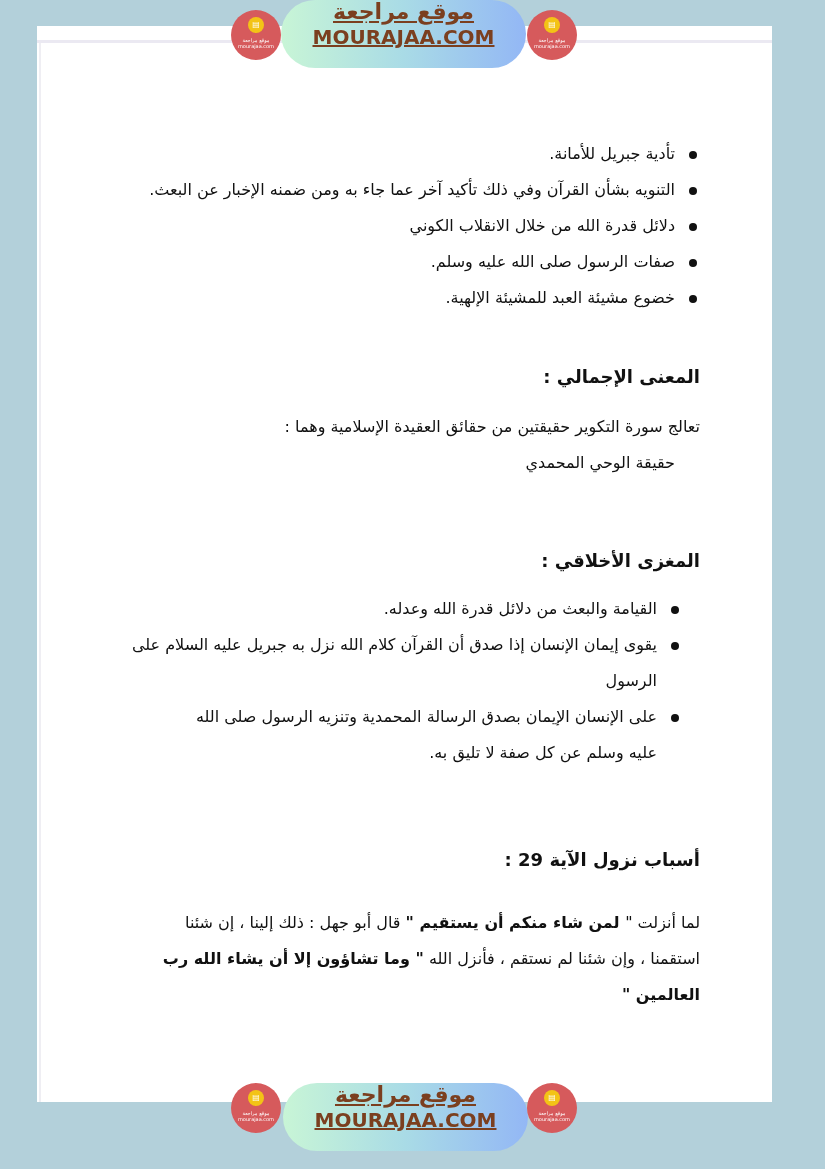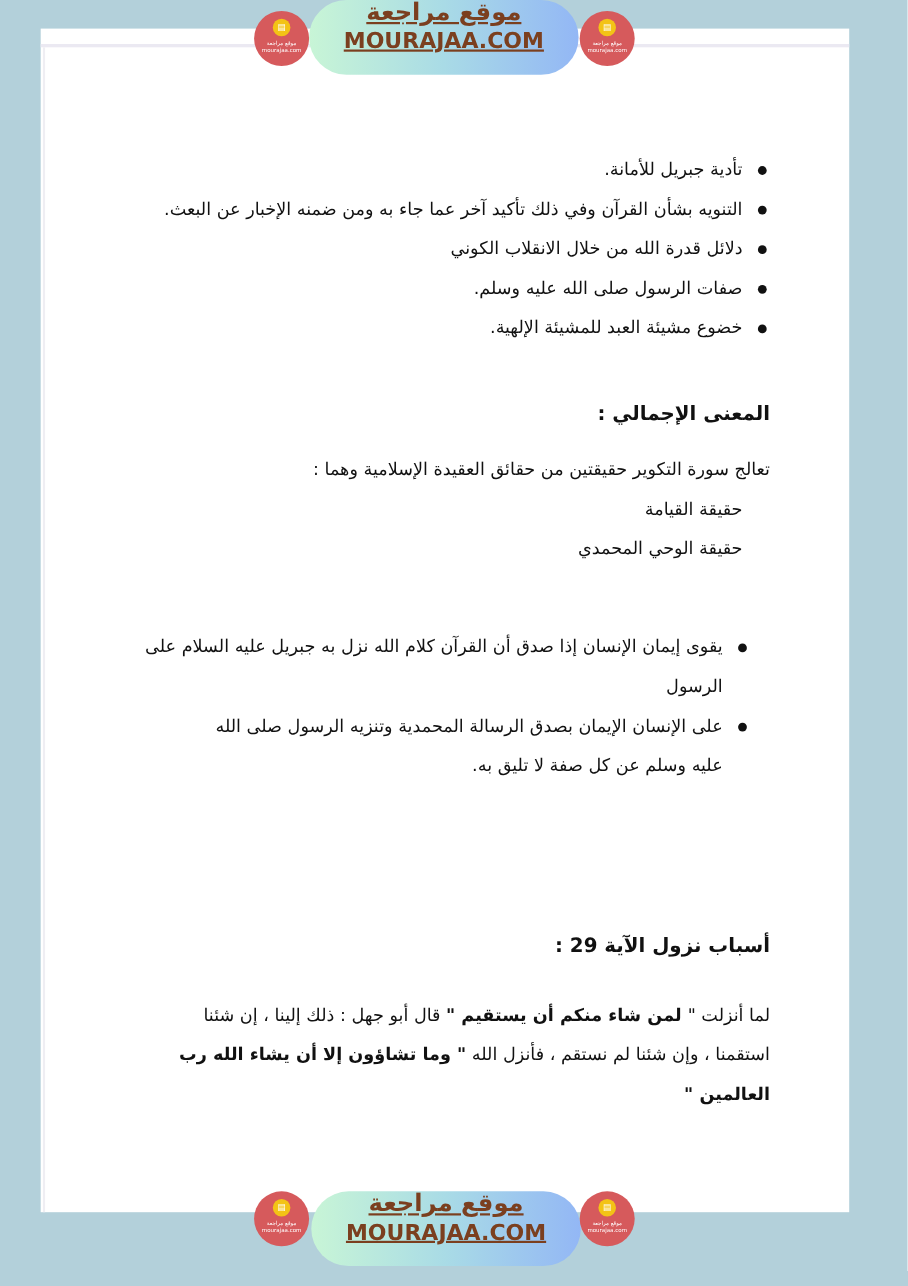--- a/index.html
+++ b/index.html
@@ -78,26 +78,27 @@
     <li style="padding-left:0;">التنويه بشأن القرآن وفي ذلك تأكيد آخر عما جاء به ومن ضمنه الإخبار عن البعث.</li>
     <li>دلائل قدرة الله من خلال الانقلاب الكوني</li>
     <li>صفات الرسول صلى الله عليه وسلم.</li>
     <li>خضوع مشيئة العبد للمشيئة الإلهية.</li>
   </ul>
 </div>
 
 <div class="content" style="top:366px;">
   <h2 class="h">المعنى الإجمالي :</h2>
   <p class="p" style="margin-top:22px;">تعالج سورة التكوير حقيقتين من حقائق العقيدة الإسلامية وهما :</p>
-  <p class="p" style="padding-right:25px;">حقيقة القيامة</p>
   <p class="p" style="padding-right:25px;">حقيقة الوحي المحمدي</p>
 </div>
 
 <div class="content" style="top:550px;">
+  <h2 class="h">المغزى الأخلاقي :</h2>
   <ul class="blt" style="margin-top:20px;padding-right:18px;">
+    <li>القيامة والبعث من دلائل قدرة الله وعدله.</li>
     <li>يقوى إيمان الإنسان إذا صدق أن القرآن كلام الله نزل به جبريل عليه السلام على الرسول</li>
     <li style="padding-left:40px;">على الإنسان الإيمان بصدق الرسالة المحمدية وتنزيه الرسول صلى الله عليه وسلم عن كل صفة لا تليق به.</li>
   </ul>
 </div>
 
 <div class="content" style="top:849px;">
   <h2 class="h">أسباب نزول الآية 29 :</h2>
   <p class="p" style="margin-top:35px;padding-left:30px;"><span>لما أنزلت "</span><span class="bold"> لمن شاء منكم أن يستقيم "</span><span>  قال أبو جهل  : ذلك إلينا ، إن شئنا استقمنا ، وإن شئنا لم نستقم ، فأنزل الله </span><span class="bold">" وما تشاؤون إلا أن يشاء الله رب العالمين "</span></p>
 </div>
 

